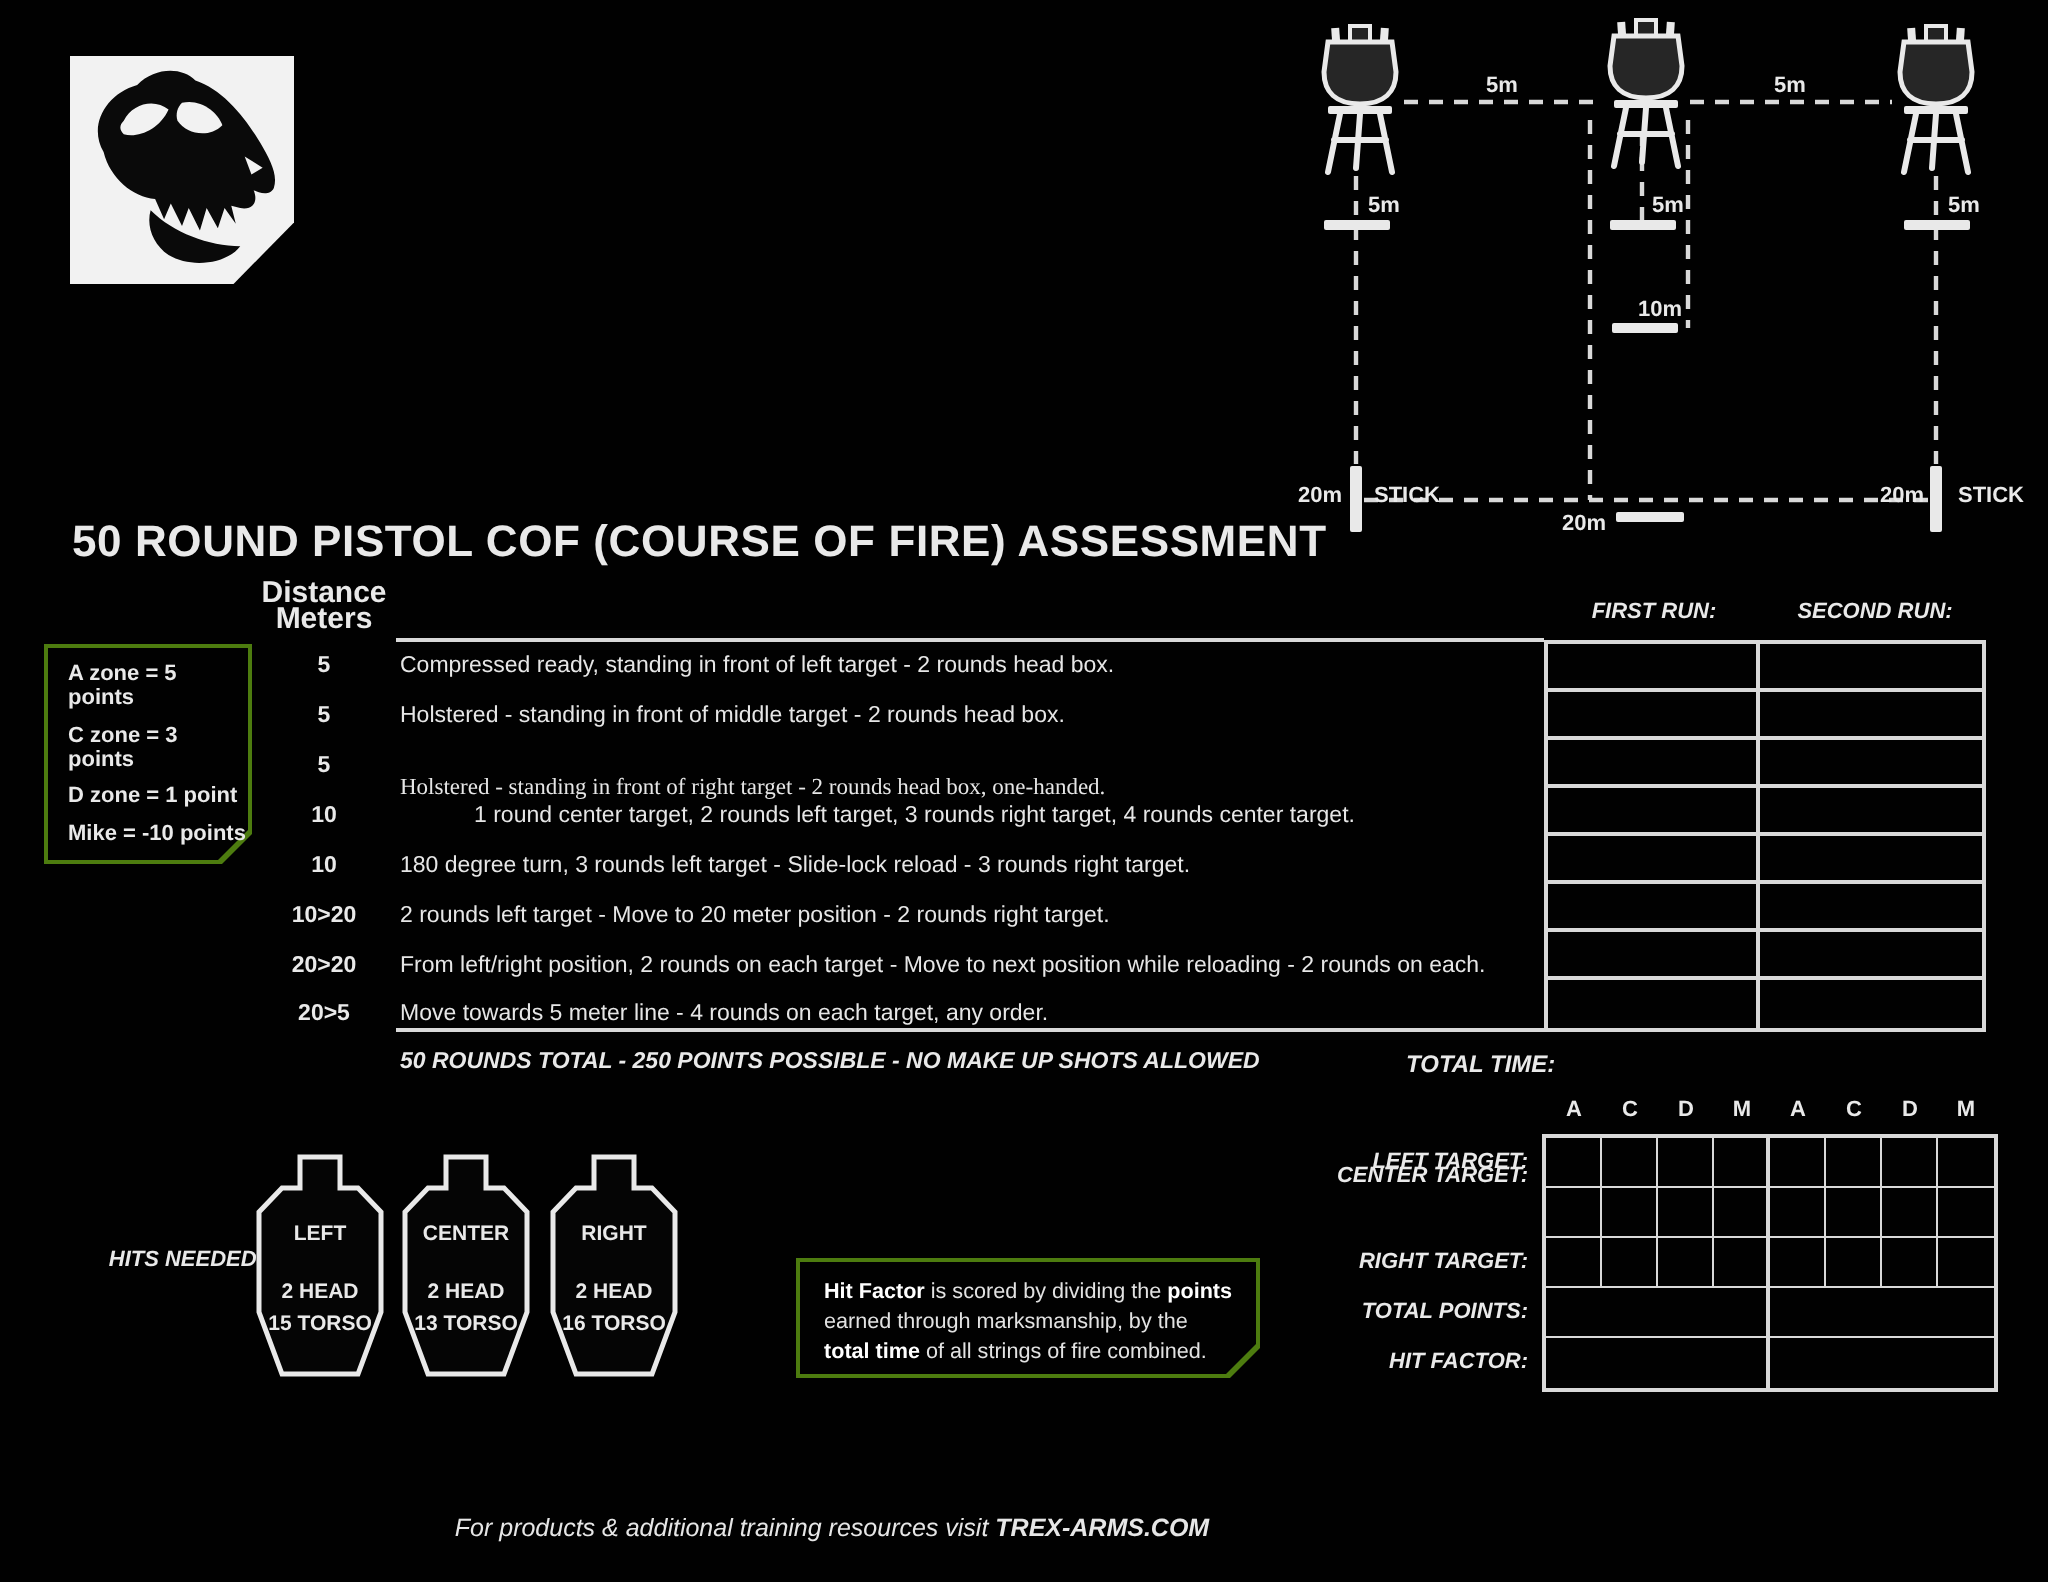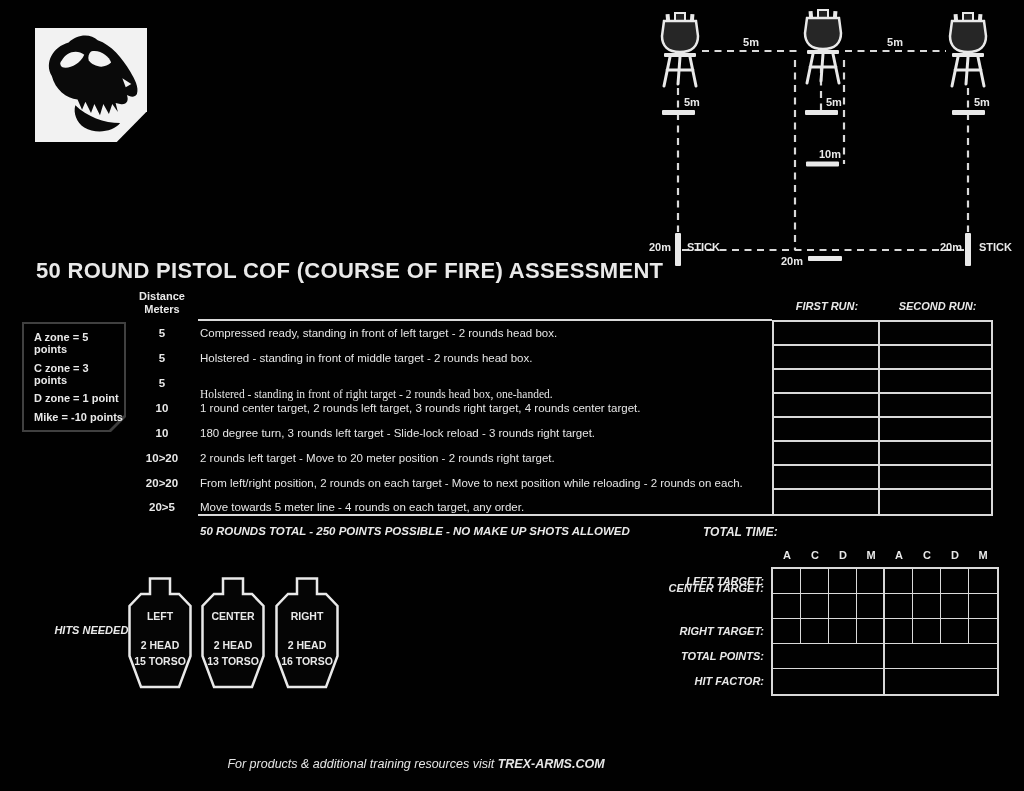--- a/index.html
+++ b/index.html
@@ -10,26 +10,26 @@
   .bi{font-weight:bold;font-style:italic;}
   .rule{position:absolute;background:#d9d9d9;height:2px;}
   svg text{font-family:"Liberation Sans",sans-serif;font-weight:bold;fill:#e9e9e9;}
 
   
   .logo{left:35px;top:28px;width:112px;height:114px;background:#f2f2f2;
         clip-path:polygon(0 0,100% 0,100% 73%,73% 100%,0 100%);}
 
   
   .title{left:36px;top:258px;width:680px;font-size:22px;font-weight:bold;letter-spacing:.3px;white-space:nowrap;}
-  .dist-head{left:127px;top:290px;width:70px;text-align:center;font-size:11px;font-weight:bold;line-height:13px;}
+  .dist-head{left:127px;top:290px;width:70px;text-align:center;font-size:15px;font-weight:bold;line-height:13px;}
   .dist{width:70px;left:127px;text-align:center;font-size:11.5px;font-weight:bold;}
   .desc{left:200px;font-size:11.5px;white-space:nowrap;color:#e6e6e6;}
 
   
-  .nbox{position:absolute;background:#404040;}
+  .nbox{position:absolute;background:#4d7c0f;}
   .nbox,.nbox-in{clip-path:polygon(0 0,100% 0,100% calc(100% - 15px),calc(100% - 15px) 100%,0 100%);}
   .nbox-in{position:absolute;inset:2px;background:#010101;}
   .legend-items{position:absolute;inset:2px;display:flex;flex-direction:column;justify-content:space-evenly;padding-left:10px;}
   .legend-items div{font-size:11px;font-weight:bold;}
 
   
   .runs{left:772px;top:320px;width:221px;height:196px;border:2px solid #d9d9d9;box-sizing:border-box;
         display:grid;grid-template-columns:106px 1fr;grid-auto-rows:24px;}
   .run-cell{border-bottom:2px solid #d9d9d9;}
   .run-cell.c1{border-right:2px solid #d9d9d9;}
@@ -142,21 +142,21 @@
     </div>
   </div>
 
   <div class="abs dist" style="top:327px;">5</div>
   <div class="abs desc" style="top:327px;">Compressed ready, standing in front of left target - 2 rounds head box.</div>
   <div class="abs dist" style="top:352px;">5</div>
   <div class="abs desc" style="top:352px;">Holstered - standing in front of middle target - 2 rounds head box.</div>
   <div class="abs dist" style="top:377px;">5</div>
   <div class="abs desc" style="top:388px;font-family:Liberation Serif, serif;">Holstered - standing in front of right target - 2 rounds head box, one-handed.</div>
   <div class="abs dist" style="top:402px;">10</div>
-  <div class="abs desc" style="top:402px;">1 round center target, 2 rounds left target, 3 rounds right target, 4 rounds center target.</div>
+  <div class="abs desc" style="top:402px;margin-left:37px;">1 round center target, 2 rounds left target, 3 rounds right target, 4 rounds center target.</div>
   <div class="abs dist" style="top:427px;">10</div>
   <div class="abs desc" style="top:427px;">180 degree turn, 3 rounds left target - Slide-lock reload - 3 rounds right target.</div>
   <div class="abs dist" style="top:452px;">10&gt;20</div>
   <div class="abs desc" style="top:452px;">2 rounds left target - Move to 20 meter position - 2 rounds right target.</div>
   <div class="abs dist" style="top:477px;">20&gt;20</div>
   <div class="abs desc" style="top:477px;">From left/right position, 2 rounds on each target - Move to next position while reloading - 2 rounds on each.</div>
   <div class="abs dist" style="top:501px;">20&gt;5</div>
   <div class="abs desc" style="top:501px;">Move towards 5 meter line - 4 rounds on each target, any order.</div>
 
   <div class="abs bi run-head" style="left:772px;width:110px;">FIRST RUN:</div>
@@ -254,18 +254,26 @@
     <text x="32" y="72" font-size="10.5" text-anchor="middle">2 HEAD</text>
     <text x="32" y="88" font-size="10.5" text-anchor="middle">13 TORSO</text>
   </svg>
   <svg class="abs tgt" style="left:275px;" viewBox="0 0 64 114">
     <polygon points="22,1.5 42,1.5 42,17 51,17 62.5,29 62.5,79 51,110 13,110 1.5,79 1.5,29 13,17 22,17" fill="#050505" stroke="#e9e9e9" stroke-width="2.5"></polygon>
     <text x="32" y="43" font-size="10.5" text-anchor="middle">RIGHT</text>
     <text x="32" y="72" font-size="10.5" text-anchor="middle">2 HEAD</text>
     <text x="32" y="88" font-size="10.5" text-anchor="middle">16 TORSO</text>
   </svg>
 
+  <div class="nbox" style="left:398px;top:629px;width:232px;height:60px;">
+    <div class="nbox-in"></div>
+    <div class="hf-text">
+      <div><span class="b">Hit Factor</span><span> is scored by dividing the </span><span class="b">points</span></div>
+      <div>earned through marksmanship, by the</div>
+      <div><span class="b">total time</span><span> of all strings of fire combined.</span></div>
+    </div>
+  </div>
 
   <div class="abs footer">
     <span>For products &amp; additional training resources visit </span><span class="b">TREX-ARMS.COM</span>
   </div>
 
 </div>
 
 </body></html>

